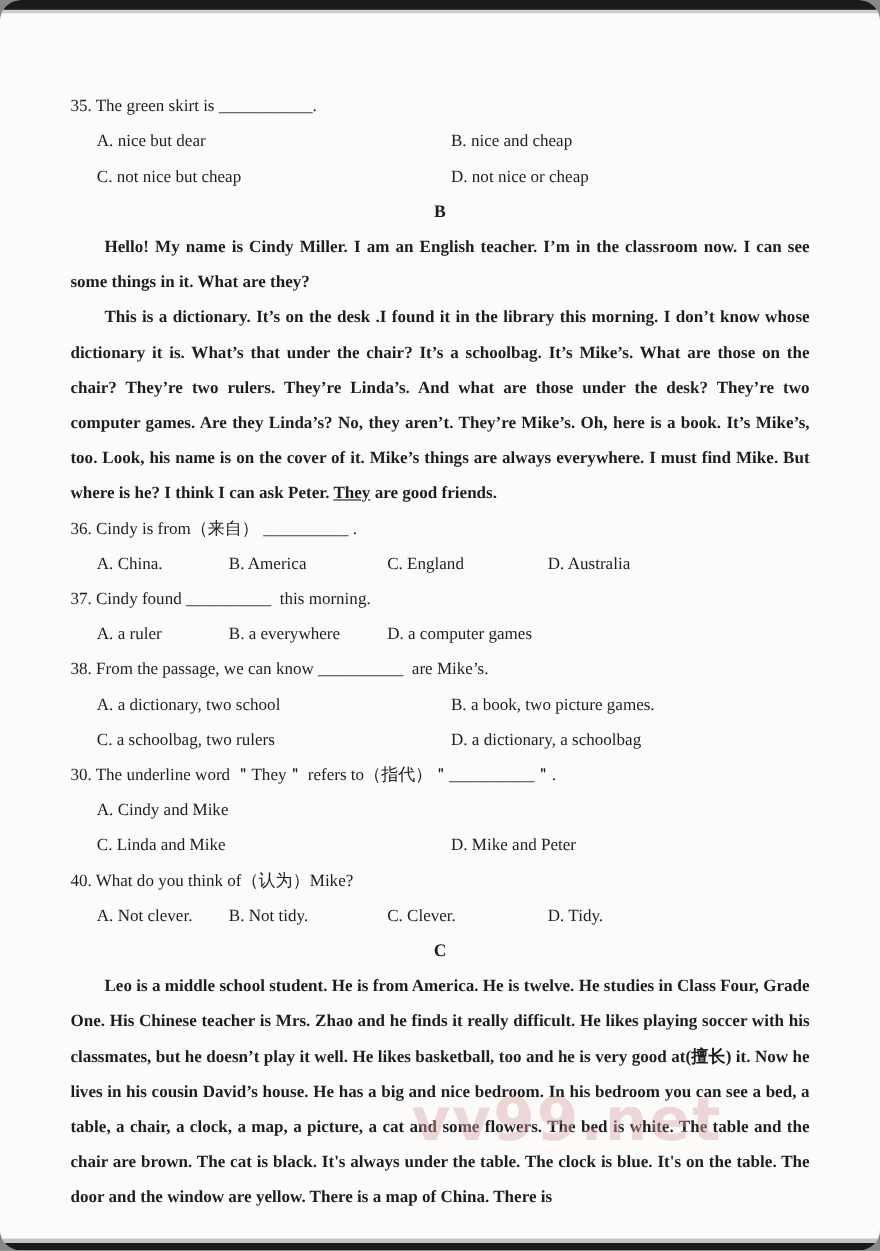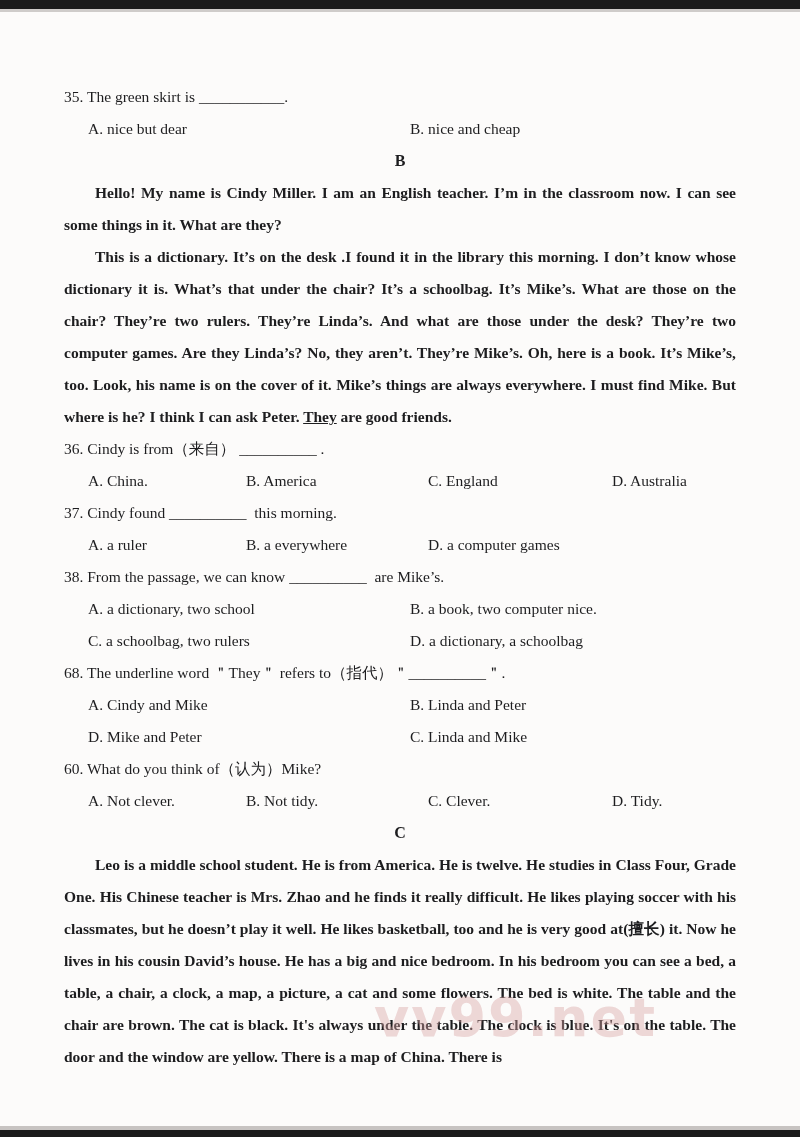--- a/index.html
+++ b/index.html
@@ -5,20 +5,21 @@
   * { margin:0; padding:0; box-sizing:border-box; }
   html,body { background:#8a8886; }
   .page {
     position:relative;
     width:800px; height:1137px;
     margin:0 auto;
     background:#fcfbfa;
     overflow:hidden;
     font-family:"Liberation Serif", serif;
     color:#1d1d1f;
+    border-radius:19px;
   }
   .edge-top {
     position:absolute; top:0; left:0; right:0; height:9px;
     background:#1b1b1b;
   }
   .edge-top::after{
     content:""; position:absolute; left:0; right:0; top:9px; height:3px;
     background:#cfccca;
   }
   .edge-bottom {
@@ -36,21 +37,20 @@
   .qline { white-space:pre-wrap; }
   .opts2 {
     display:grid;
     grid-template-columns:322px 1fr;
     padding-left:24px;
   }
   .opts4 {
     display:grid;
     grid-template-columns:120px 144px 146px 1fr;
     padding-left:24px;
-    gap:38px;
   }
   .section-head {
     text-align:center;
     font-weight:bold;
     font-size:16px;
   }
   .para {
     text-align:justify;
     text-indent:31px;
     font-weight:bold;
@@ -73,20 +73,24 @@
 <div class="page">
   <div class="edge-top"></div>
 
   <div class="content">
 
     <div class="qline">35. The green skirt is ___________.</div>
     <div class="opts2">
       <span>A. nice but dear</span>
       <span>B. nice and cheap</span>
     </div>
+    <div class="opts2">
+      <span>C. not nice but cheap</span>
+      <span>D. not nice or cheap</span>
+    </div>
 
     <div class="section-head">B</div>
 
     <div class="para">Hello! My name is Cindy Miller. I am an English teacher. I’m in the classroom now. I can see some things in it. What are they?</div>
     <div class="para"><span>This is a dictionary. It’s on the desk .I found it in the library this morning. I don’t know whose dictionary it is. What’s that under the chair? It’s a schoolbag. It’s Mike’s. What are those on the chair? They’re two rulers. They’re Linda’s. And what are those under the desk? They’re two computer games. Are they Linda’s? No, they aren’t. They’re Mike’s. Oh, here is a book. It’s Mike’s, too. Look, his name is on the cover of it. Mike’s things are always everywhere. I must find Mike. But where is he? I think I can ask Peter. </span><span class="u">They</span><span> are good friends.</span></div>
 
     <div class="qline">36. Cindy is from（来自） __________ .</div>
     <div class="opts4">
       <span>A. China.</span>
       <span>B. America</span>
@@ -97,38 +101,37 @@
     <div class="qline">37. Cindy found __________  this morning.</div>
     <div class="opts4">
       <span>A. a ruler</span>
       <span>B. a everywhere</span>
       <span>D. a computer games</span>
     </div>
 
     <div class="qline">38. From the passage, we can know __________  are Mike’s.</div>
     <div class="opts2">
       <span>A. a dictionary, two school</span>
-      <span>B. a book, two computer nice.</span>
+      <span>B. a book, two picture games.</span>
     </div>
     <div class="opts2">
       <span>C. a schoolbag, two rulers</span>
       <span>D. a dictionary, a schoolbag</span>
     </div>
 
-    <div class="qline">68. The underline word ＂They＂ refers to（指代）＂__________＂.</div>
+    <div class="qline">30. The underline word ＂They＂ refers to（指代）＂__________＂.</div>
     <div class="opts2">
       <span>A. Cindy and Mike</span>
-      <span>B. Linda and Peter</span>
     </div>
     <div class="opts2">
+      <span>C. Linda and Mike</span>
       <span>D. Mike and Peter</span>
-      <span>C. Linda and Mike</span>
     </div>
 
-    <div class="qline">60. What do you think of（认为）Mike?</div>
+    <div class="qline">40. What do you think of（认为）Mike?</div>
     <div class="opts4">
       <span>A. Not clever.</span>
       <span>B. Not tidy.</span>
       <span>C. Clever.</span>
       <span>D. Tidy.</span>
     </div>
 
     <div class="section-head">C</div>
 
     <div class="para">Leo is a middle school student. He is from America. He is twelve. He studies in Class Four, Grade One. His Chinese teacher is Mrs. Zhao and he finds it really difficult. He likes playing soccer with his classmates, but he doesn’t play it well. He likes basketball, too and he is very good at(擅长) it. Now he lives in his cousin David’s house. He has a big and nice bedroom. In his bedroom you can see a bed, a table, a chair, a clock, a map, a picture, a cat and some flowers. The bed is white. The table and the chair are brown. The cat is black. It's always under the table. The clock is blue. It's on the table. The door and the window are yellow. There is a map of China. There is</div>

